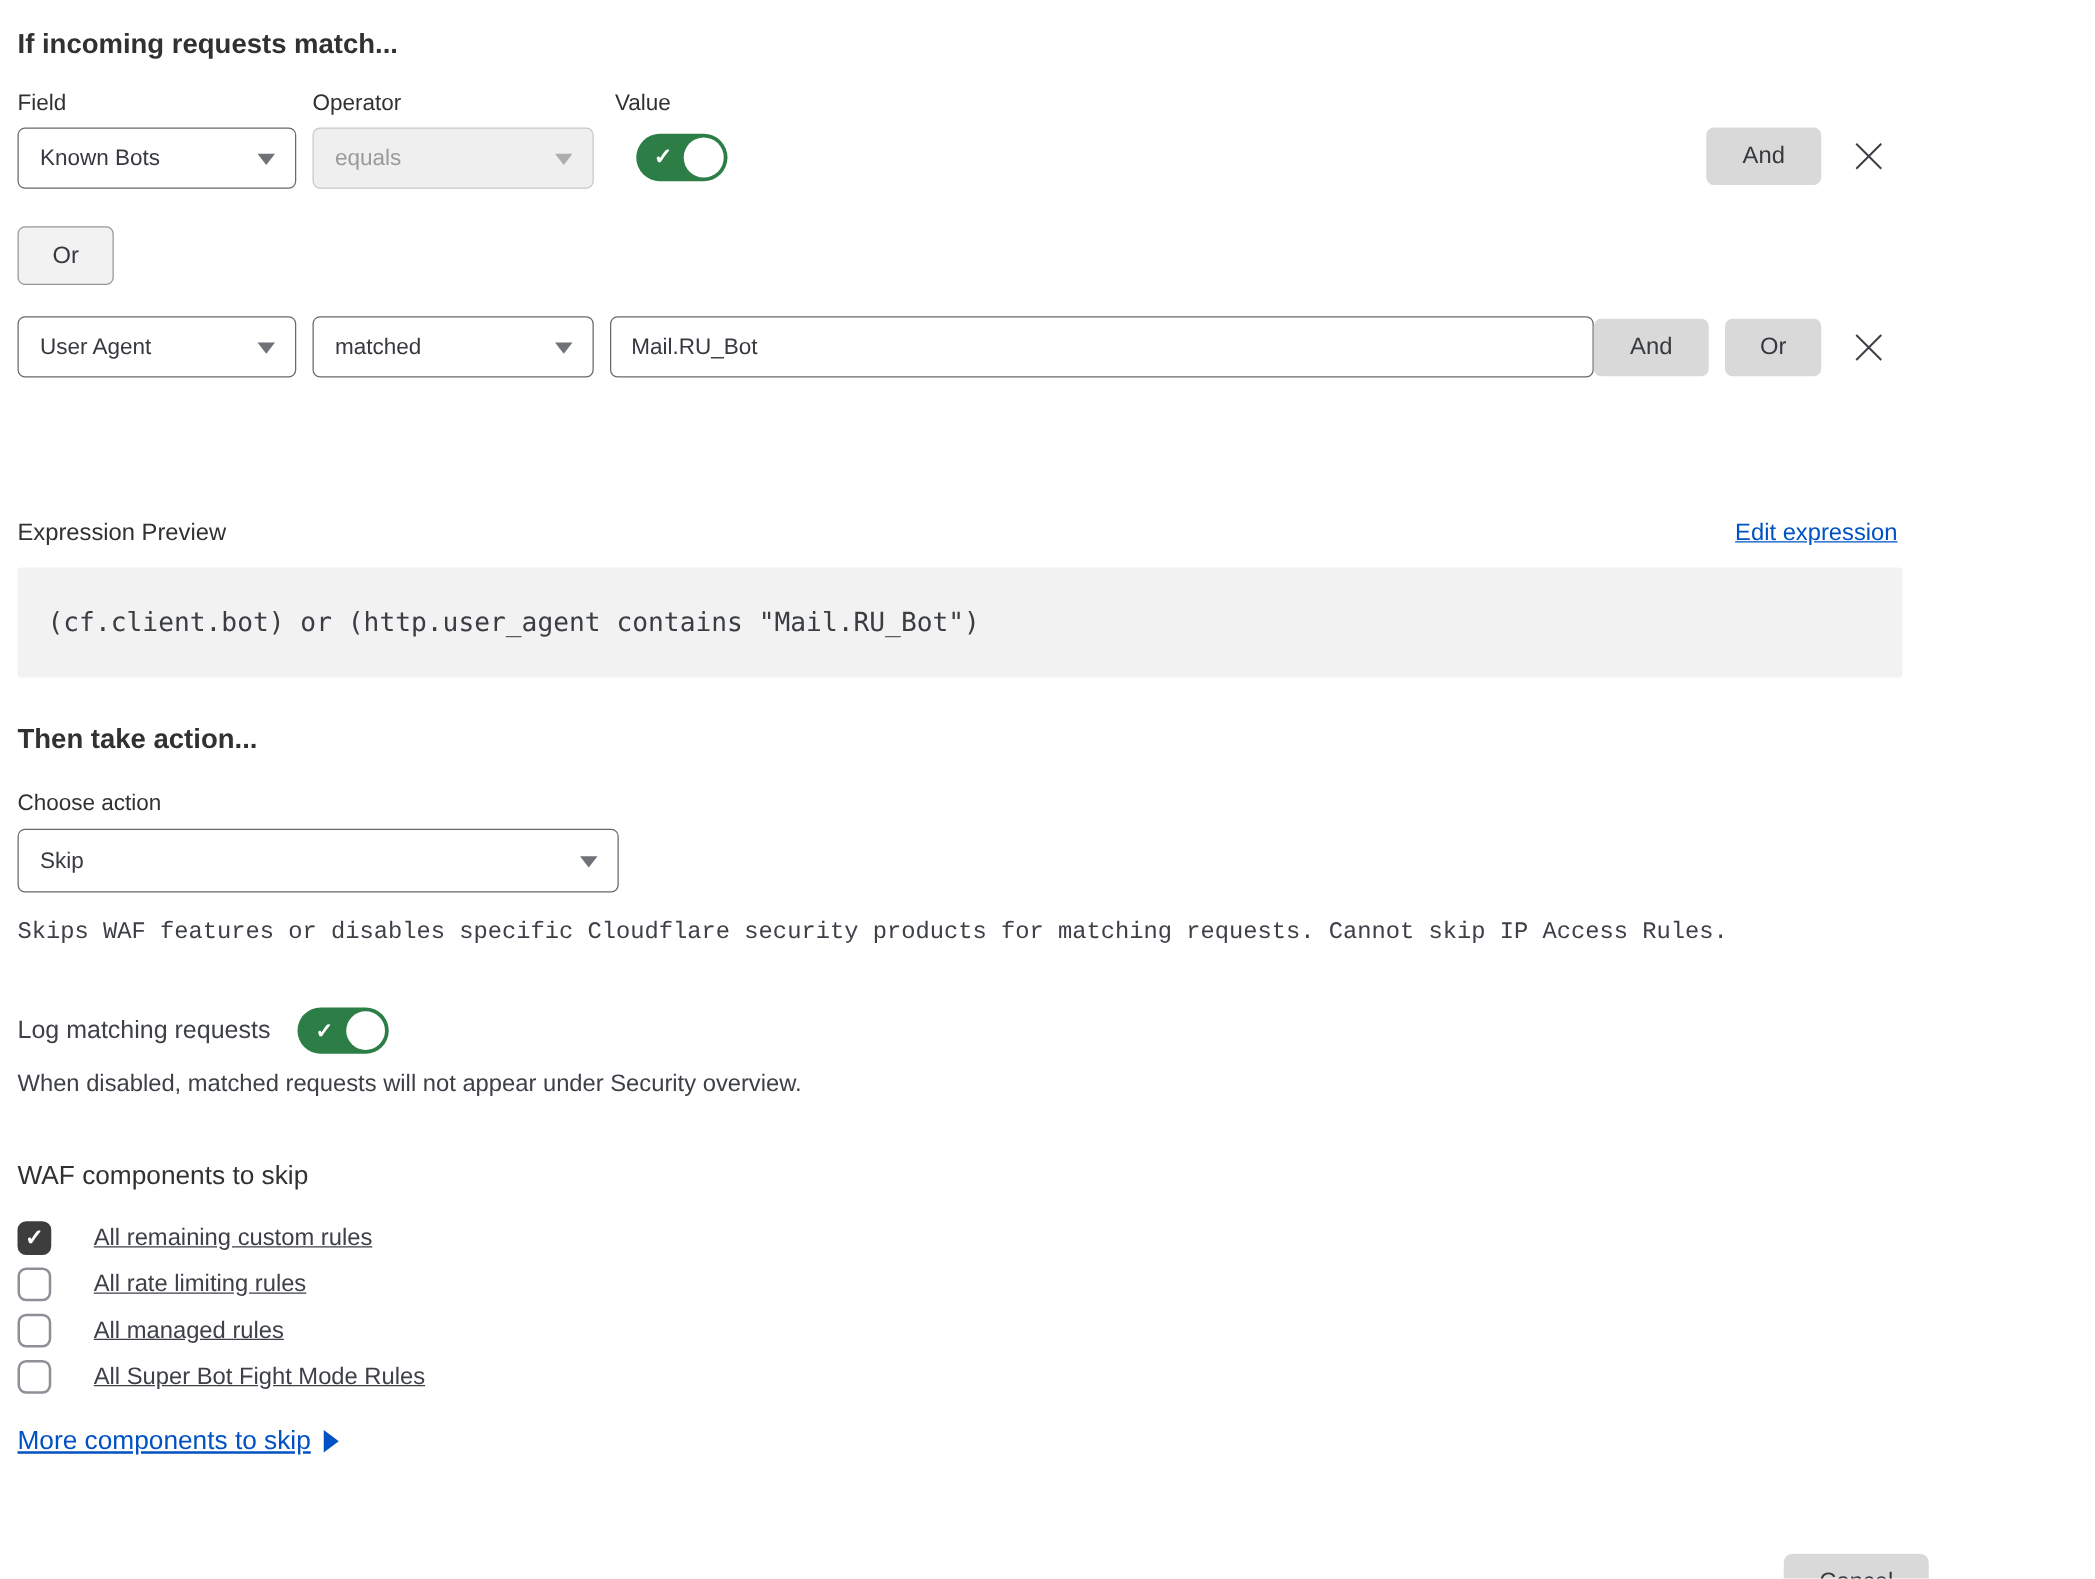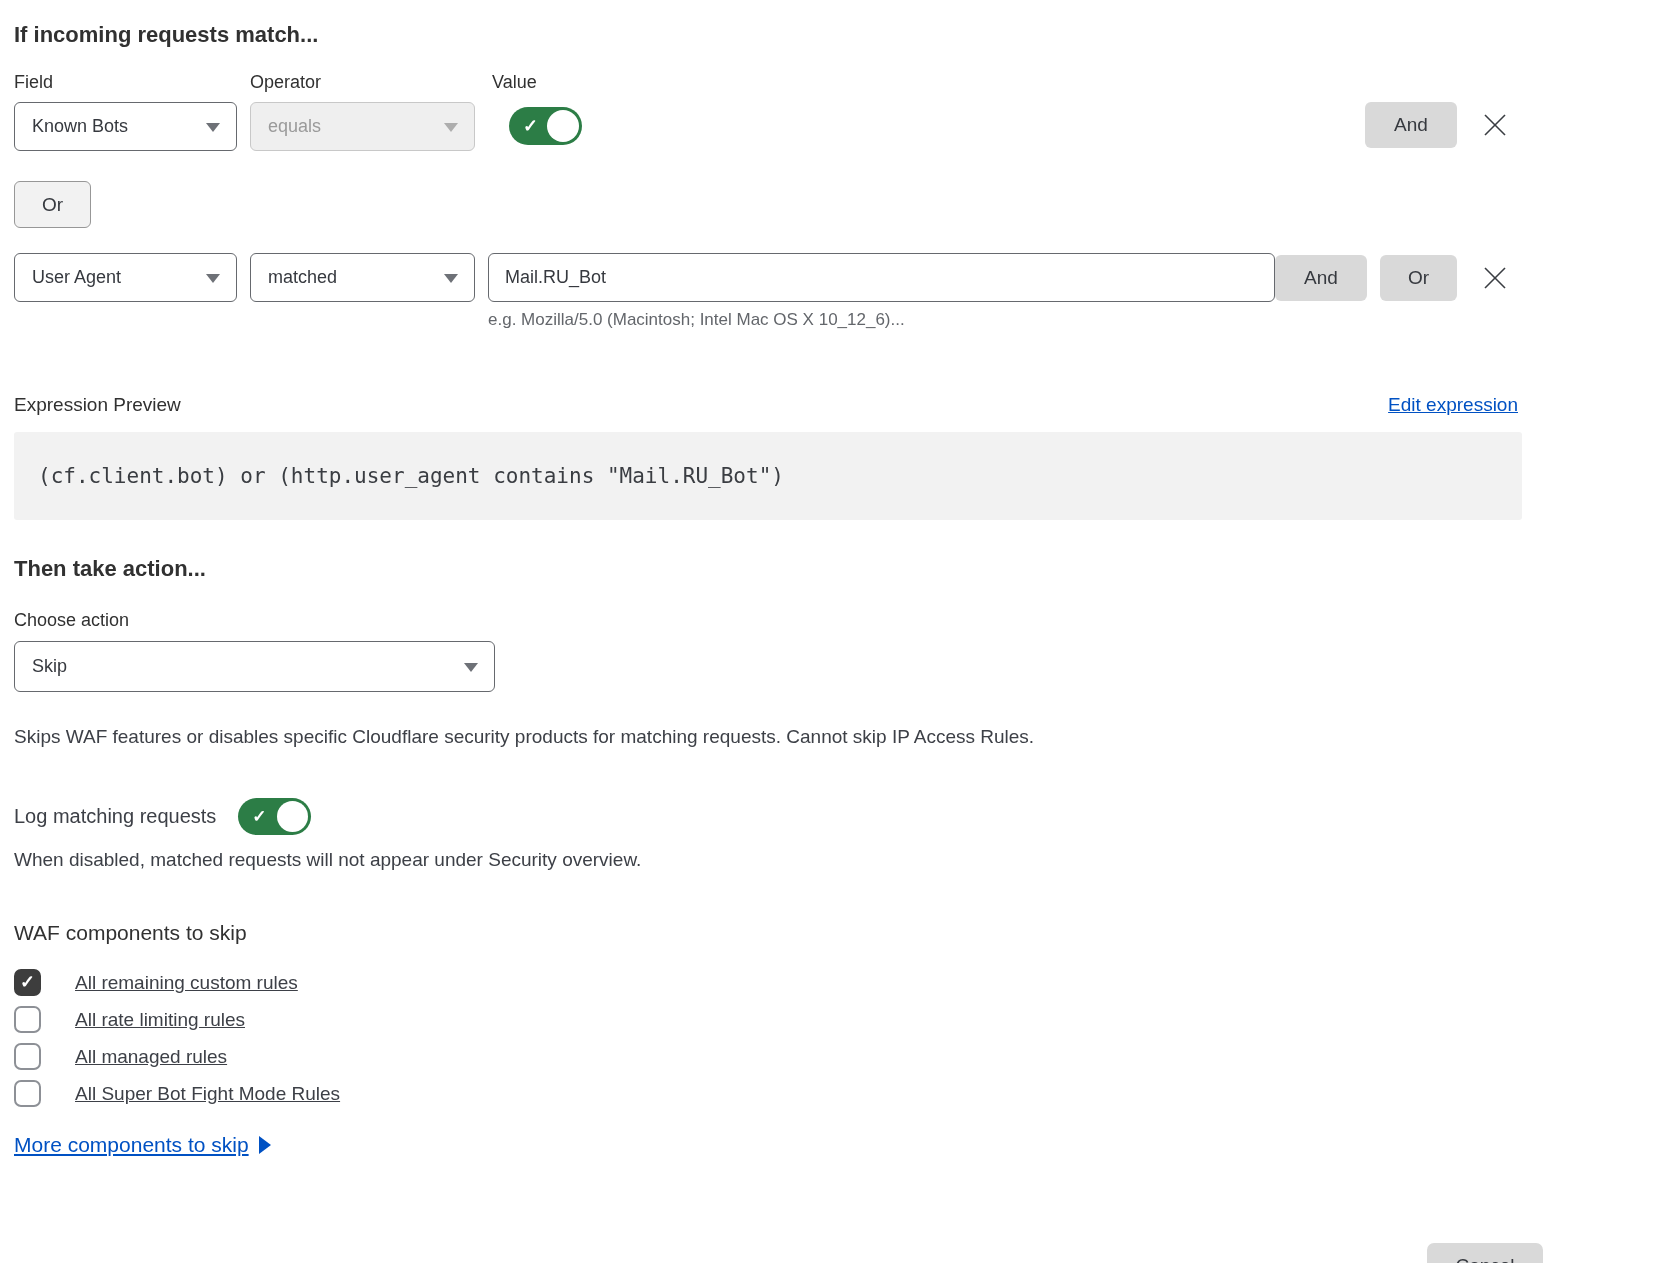--- a/index.html
+++ b/index.html
@@ -50,32 +50,32 @@
 
   .or-connector{margin:30px 0 25px 14px;width:77px;height:47px;background:#f2f2f2;
     border:1px solid #979797;border-radius:6px;font-family:"Liberation Sans",sans-serif;
     font-size:19px;color:#36393f;cursor:pointer;}
 
   .value-group{flex:1;margin-left:13px;display:flex;flex-direction:column;}
   .text-input{height:49px;border:1px solid var(--border-dark);border-radius:6px;
     font-family:"Liberation Sans",sans-serif;font-size:18px;color:#36393f;padding:12px 16px;width:100%;background:#fff;}
   .input-hint{font-size:17px;color:#63666b;margin-top:8px;}
 
-  .expr-header{display:flex;justify-content:space-between;align-items:flex-end;margin:64px 26px 0 14px;}
+  .expr-header{display:flex;justify-content:space-between;align-items:flex-end;margin:114px 26px 0 14px;}
   .expr-label{font-size:19px;color:var(--text-dark);}
   .link{color:var(--link-blue);text-decoration:underline;cursor:pointer;}
   .expr-link{font-size:19px;}
   .code-box{margin:16px 22px 0 14px;height:88px;background:#f2f2f2;border-radius:3px;
     display:flex;align-items:center;padding-left:24px;}
   .code-box code{font-family:"DejaVu Sans Mono","Liberation Mono",monospace;font-size:21px;color:#3a3d42;}
 
   .action-heading{font-size:22px;font-weight:bold;color:var(--text-dark);margin:36px 0 0 14px;}
   .choose-label{font-size:18px;color:var(--text-dark);margin:28px 0 10px 14px;}
   .action-select{width:481px;margin-left:14px;height:51px;}
-  .action-desc{font-size:19px;color:var(--text-body);margin:34px 36px 0 14px;}
+  .action-desc{font-size:19px;color:var(--text-body);margin:20px 36px 0 14px;font-family:Liberation Mono, monospace;}
 
   .log-row{display:flex;align-items:center;margin:50px 0 0 14px;}
   .log-label{font-size:20px;color:var(--text-body);margin-right:22px;}
   .log-desc{font-size:19px;color:var(--text-body);margin:14px 36px 0 14px;}
 
   .waf-heading{font-size:21px;color:var(--text-dark);margin:50px 0 0 14px;}
   .chk-list{margin:24px 0 0 14px;}
   .chk-row{display:flex;align-items:center;height:27px;margin-bottom:10px;text-decoration:underline;}
   .chk{width:27px;height:27px;border-radius:7px;border:2px solid #8d9096;background:#fff;
     cursor:pointer;flex:0 0 auto;position:relative;}
@@ -144,21 +144,20 @@
     <div class="select w-field">
       <span>User Agent</span>
       <span class="chev"></span>
     </div>
     <div class="select w-op">
       <span>matched</span>
       <span class="chev"></span>
     </div>
     <div class="value-group">
       <input class="text-input" type="text" value="Mail.RU_Bot" style="">
-      <span class="input-hint">e.g. Mozilla/5.0 (Macintosh; Intel Mac OS X 10_12_6)...</span>
     </div>
     <div class="row-actions">
       <button class="gbtn btn-and">And</button>
       <button class="gbtn btn-or">Or</button>
       <button class="xbtn">
         <svg width="26" height="26" viewBox="0 0 26 26">
           <line x1="3" y1="3" x2="23" y2="23" stroke="#3a3d42" stroke-width="1.6"></line>
           <line x1="23" y1="3" x2="3" y2="23" stroke="#3a3d42" stroke-width="1.6"></line>
         </svg>
       </button>

